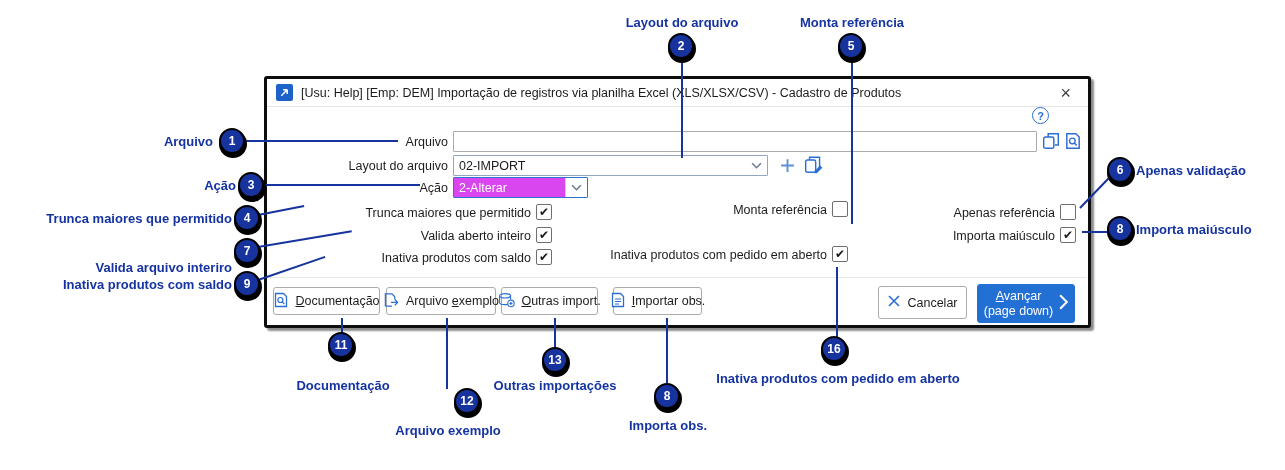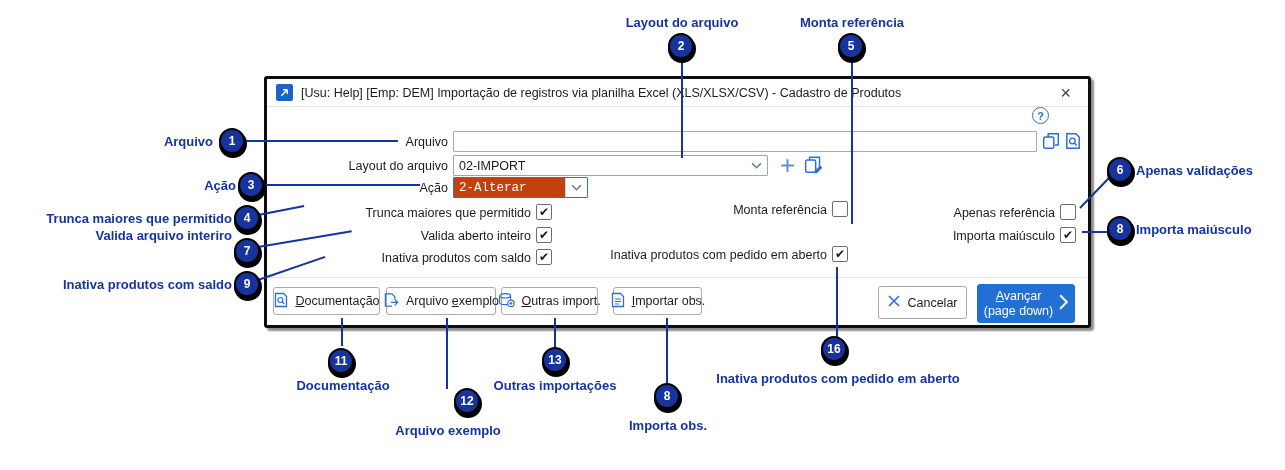--- a/index.html
+++ b/index.html
@@ -19,21 +19,21 @@
   .close-x { margin-left:auto; font-size:18px; line-height:16px; color:#3c3c3c; padding:0 8px; }
 
   .fld-label { position:absolute; font-size:12.5px; color:#1c1c1c; text-align:right; white-space:nowrap; }
   .txt-input { position:absolute; height:21px; background:#fff; border:1px solid #ababab; border-radius:1px;
                font-size:12px; padding:0 4px; color:#1c1c1c; }
   .combo { position:absolute; height:21px; background:#fff; border:1px solid #94a6c2; border-radius:1px;
            display:flex; align-items:stretch; font-size:12.5px; color:#1c1c1c; }
   .combo .val { flex:1; display:flex; align-items:center; padding:0 5px; white-space:nowrap; }
   .combo .chev { width:22px; display:flex; align-items:center; justify-content:center; }
   .combo.focused { border-color:#2e71d8; }
-  .combo.focused .val { background:#c2410c; color:#fff;font-family:Liberation Mono, monospace; }
+  .combo.focused .val { background:#d946ef; color:#fff; }
   .combo.focused .chev { border-left:1px solid #c9d6ea; }
 
   .cb { position:absolute; width:16px; height:16px; background:#fff; border:1px solid #6e6e6e;
         border-radius:2px; display:flex; align-items:center; justify-content:center; }
   .cb .mark { font-size:12px; line-height:12px; color:#1a1a1a; }
   .cb-label { position:absolute; font-size:12.5px; color:#1c1c1c; text-align:right; white-space:nowrap; }
 
   .sep { position:absolute; height:1px; background:#e6e6e6; }
 
   .btn { position:absolute; height:28px; background:#fff; border:1px solid #ababab; border-radius:3px;
@@ -256,39 +256,39 @@
   </div>
 <div class="balloon" style="left:1107px; top:216px;">
     <span>8</span>
   </div>
 <div class="balloon" style="left:234px; top:271px;">
     <span>9</span>
   </div>
 <div class="balloon" style="left:821px; top:336px;">
     <span>16</span>
   </div>
-<div class="balloon" style="left:328px; top:348px;">
+<div class="balloon" style="left:328px; top:332px;">
     <span>11</span>
   </div>
 <div class="balloon" style="left:454px; top:388px;">
     <span>12</span>
   </div>
 <div class="balloon" style="left:542px; top:347px;">
     <span>13</span>
   </div>
 <div class="balloon" style="left:654px; top:383px;">
     <span>8</span>
   </div>
 
 <div class="ann-label r" style="left:100px; top:134px; width:113px;">Arquivo</div>
 <div class="ann-label c" style="left:582px; top:15px; width:200px;">Layout do arquivo</div>
 <div class="ann-label c" style="left:752px; top:15px; width:200px;">Monta referência</div>
 <div class="ann-label r" style="left:136px; top:178px; width:100px;">Ação</div>
 <div class="ann-label r" style="left:0px; top:211px; width:232px;">Trunca maiores que permitido</div>
-<div class="ann-label" style="left:1136px; top:163px;">Apenas validações</div>
-<div class="ann-label r" style="left:0px; top:228px; width:232px;text-align:right;">Valida arquivo interiro</div>
+<div class="ann-label" style="left:1136px; top:163px;">Apenas validação</div>
+<div class="ann-label r" style="left:0px; top:260px; width:232px;text-align:right;">Valida arquivo interiro</div>
 <div class="ann-label" style="left:1136px; top:222px;">Importa maiúsculo</div>
 <div class="ann-label r" style="left:0px; top:277px; width:232px;">Inativa produtos com saldo</div>
 <div class="ann-label c" style="left:668px; top:371px; width:340px;">Inativa produtos com pedido em aberto</div>
 <div class="ann-label c" style="left:263px; top:378px; width:160px;">Documentação</div>
 <div class="ann-label c" style="left:368px; top:423px; width:160px;">Arquivo exemplo</div>
 <div class="ann-label c" style="left:455px; top:378px; width:200px;">Outras importações</div>
 <div class="ann-label c" style="left:598px; top:418px; width:140px;">Importa obs.</div>
 
 </body></html>

